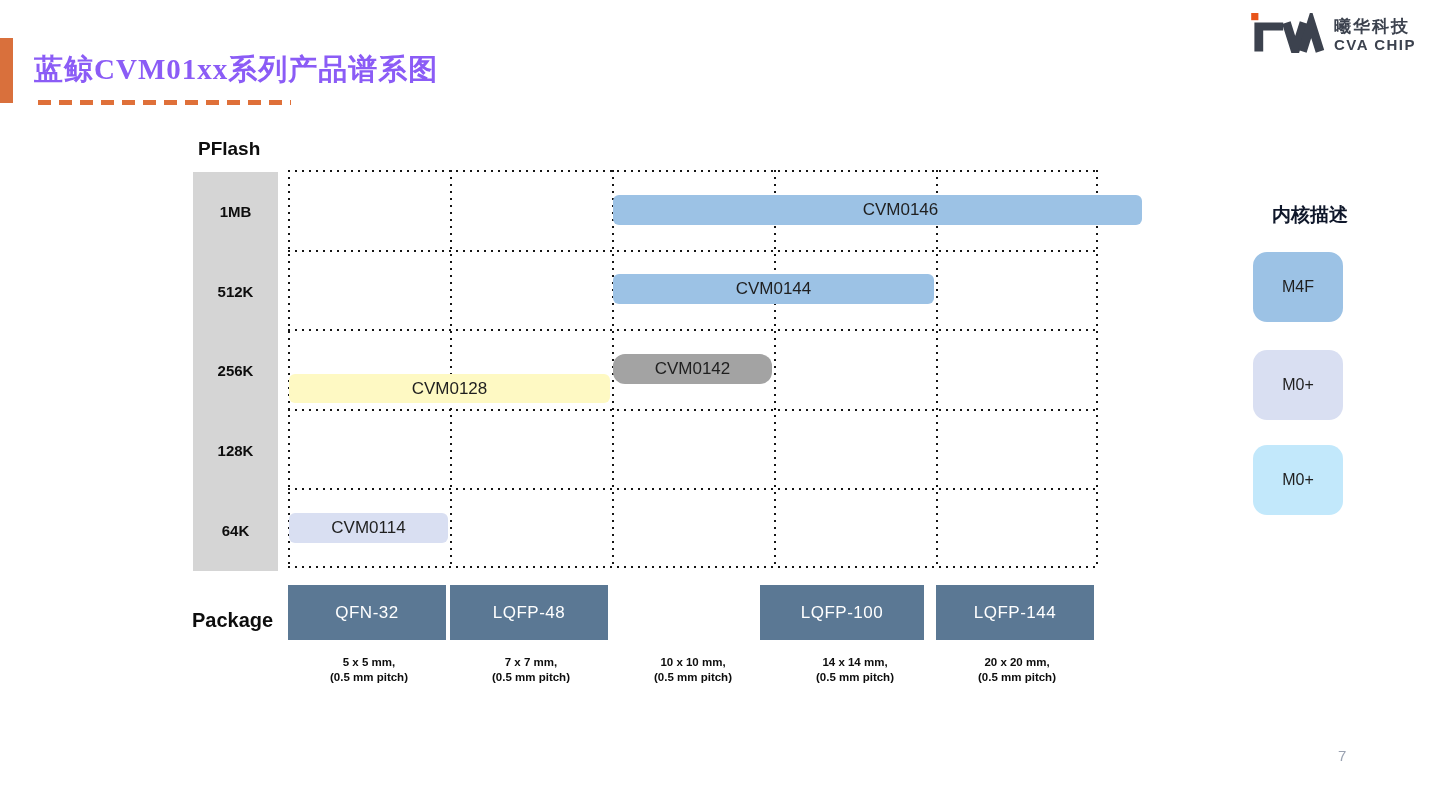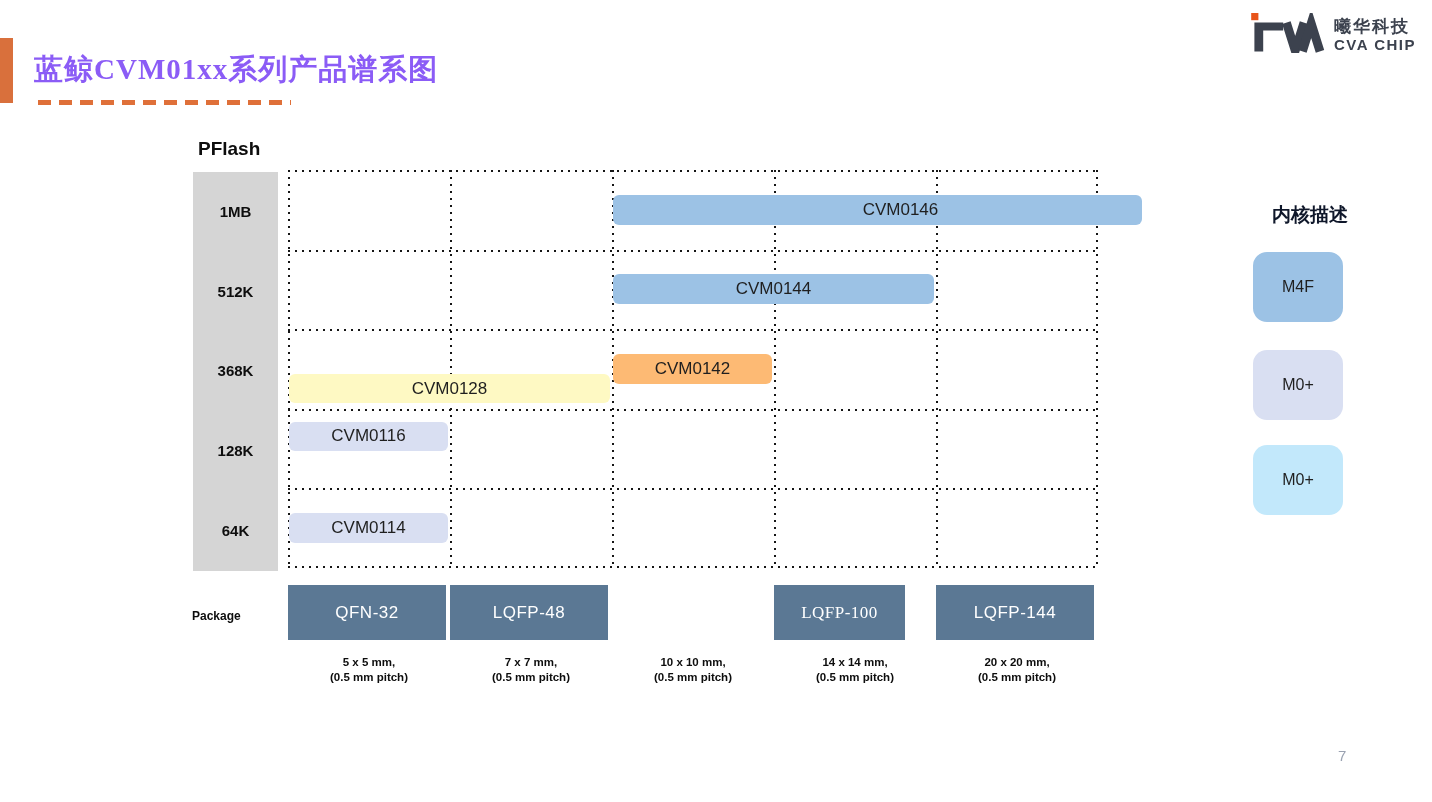--- a/index.html
+++ b/index.html
@@ -15,21 +15,21 @@
   .title-underline{
     position:absolute;left:38px;top:100px;width:253px;height:5px;
     background:repeating-linear-gradient(to right,#DF7039 0 13px,transparent 13px 21px);
   }
   .logo{position:absolute;left:1251px;top:13px;display:flex;align-items:flex-end;gap:9px;}
   .logo-text{display:flex;flex-direction:column;line-height:1.1;color:#3C424E;}
   .logo-cn{font-size:17px;font-weight:bold;letter-spacing:2px;}
   .logo-en{font-size:15px;font-weight:bold;letter-spacing:1.5px;}
   .axis-title{position:absolute;font-weight:bold;color:#0d0d0d;}
   .pflash-label{left:198px;top:138px;font-size:19px;}
-  .package-label{left:192px;top:609px;font-size:12px;}
+  .package-label{left:192px;top:609px;font-size:20px;}
   .band{position:absolute;left:193px;top:172px;width:85px;height:399px;background:#D5D5D5;}
   .band-row{height:79.6px;display:flex;align-items:center;justify-content:center;
     font-size:15px;font-weight:bold;color:#0d0d0d;}
   .chart{position:absolute;left:288px;top:170px;width:810px;height:398px;}
   .vline{position:absolute;top:0;width:2px;height:100%;
     background:repeating-linear-gradient(to bottom,#151515 0 2px,transparent 2px 7px);}
   .hline{position:absolute;left:0;height:2px;width:100%;
     background:repeating-linear-gradient(to right,#151515 0 2px,transparent 2px 7px);}
   .product-bar{position:absolute;border-radius:6px;display:flex;align-items:center;
     justify-content:center;font-size:17px;color:#1f1f1f;}
@@ -63,51 +63,50 @@
     <div class="logo-text">
       <span class="logo-cn">曦华科技</span>
       <span class="logo-en">CVA CHIP</span>
     </div>
   </div>
 
   <div class="axis-title pflash-label">PFlash</div>
   <div class="band" id="band">
       <div class="band-row">1MB</div>
       <div class="band-row">512K</div>
-      <div class="band-row">368K</div>
+      <div class="band-row">256K</div>
       <div class="band-row">128K</div>
       <div class="band-row">64K</div>
     </div>
 
   <div class="chart" id="chart">
       <div class="vline" style="left: 0px;"></div>
       <div class="vline" style="left: 162px;"></div>
       <div class="vline" style="left: 324px;"></div>
       <div class="vline" style="left: 486px;"></div>
       <div class="vline" style="left: 648px;"></div>
       <div class="vline" style="left: 808px;"></div>
       <div class="hline" style="top: 0px;"></div>
       <div class="hline" style="top: 79.6px;"></div>
       <div class="hline" style="top: 159.2px;"></div>
       <div class="hline" style="top: 238.8px;"></div>
       <div class="hline" style="top: 318.4px;"></div>
       <div class="hline" style="top: 396px;"></div>
       <div class="product-bar" style="left: 325px; width: 483px; top: 24.8px; height: 30px; background: rgb(156, 194, 229); padding-left: 46px;">CVM0146</div>
       <div class="product-bar" style="left: 325px; width: 321px; top: 104.4px; height: 30px; background: rgb(156, 194, 229);">CVM0144</div>
       <div class="product-bar" style="left: 1px; width: 321px; top: 204.2px; height: 29px; background: #fef9c3;">CVM0128</div>
-      <div class="product-bar" style="left: 325px; width: 159px; top: 184px; height: 30px; background: #fdba74;">CVM0142</div>
-      <div class="product-bar" style="left: 1px; width: 159px; top: 251.8px; height: 29px; background: rgb(217, 223, 242);">CVM0116</div>
+      <div class="product-bar" style="left: 325px; width: 159px; top: 184px; height: 30px; background: #a3a3a3; border-radius: 12px;">CVM0142</div>
       <div class="product-bar" style="left: 1px; width: 159px; top: 343.2px; height: 30px; background: rgb(217, 223, 242);">CVM0114</div>
     </div>
 
   <div class="axis-title package-label">Package</div>
   <div class="package-row" id="packageRow">
       <div class="package-cell" style="left: 0px; width: 158px;">QFN-32</div>
       <div class="package-cell" style="left: 162px; width: 158px;">LQFP-48</div>
-      <div class="package-cell" style="left: 486px; width: 131px; font-family: Liberation Serif, serif;">LQFP-100</div>
+      <div class="package-cell" style="left: 472px; width: 164px;">LQFP-100</div>
       <div class="package-cell" style="left: 648px; width: 158px;">LQFP-144</div>
     </div>
   <div class="dims-row" id="dimsRow">
       <div class="dim-cell" style="left: 0px; width: 162px;">
         <div>5 x 5 mm,</div>
         <div>(0.5 mm pitch)</div>
       </div>
       <div class="dim-cell" style="left: 162px; width: 162px;">
         <div>7 x 7 mm,</div>
         <div>(0.5 mm pitch)</div>

